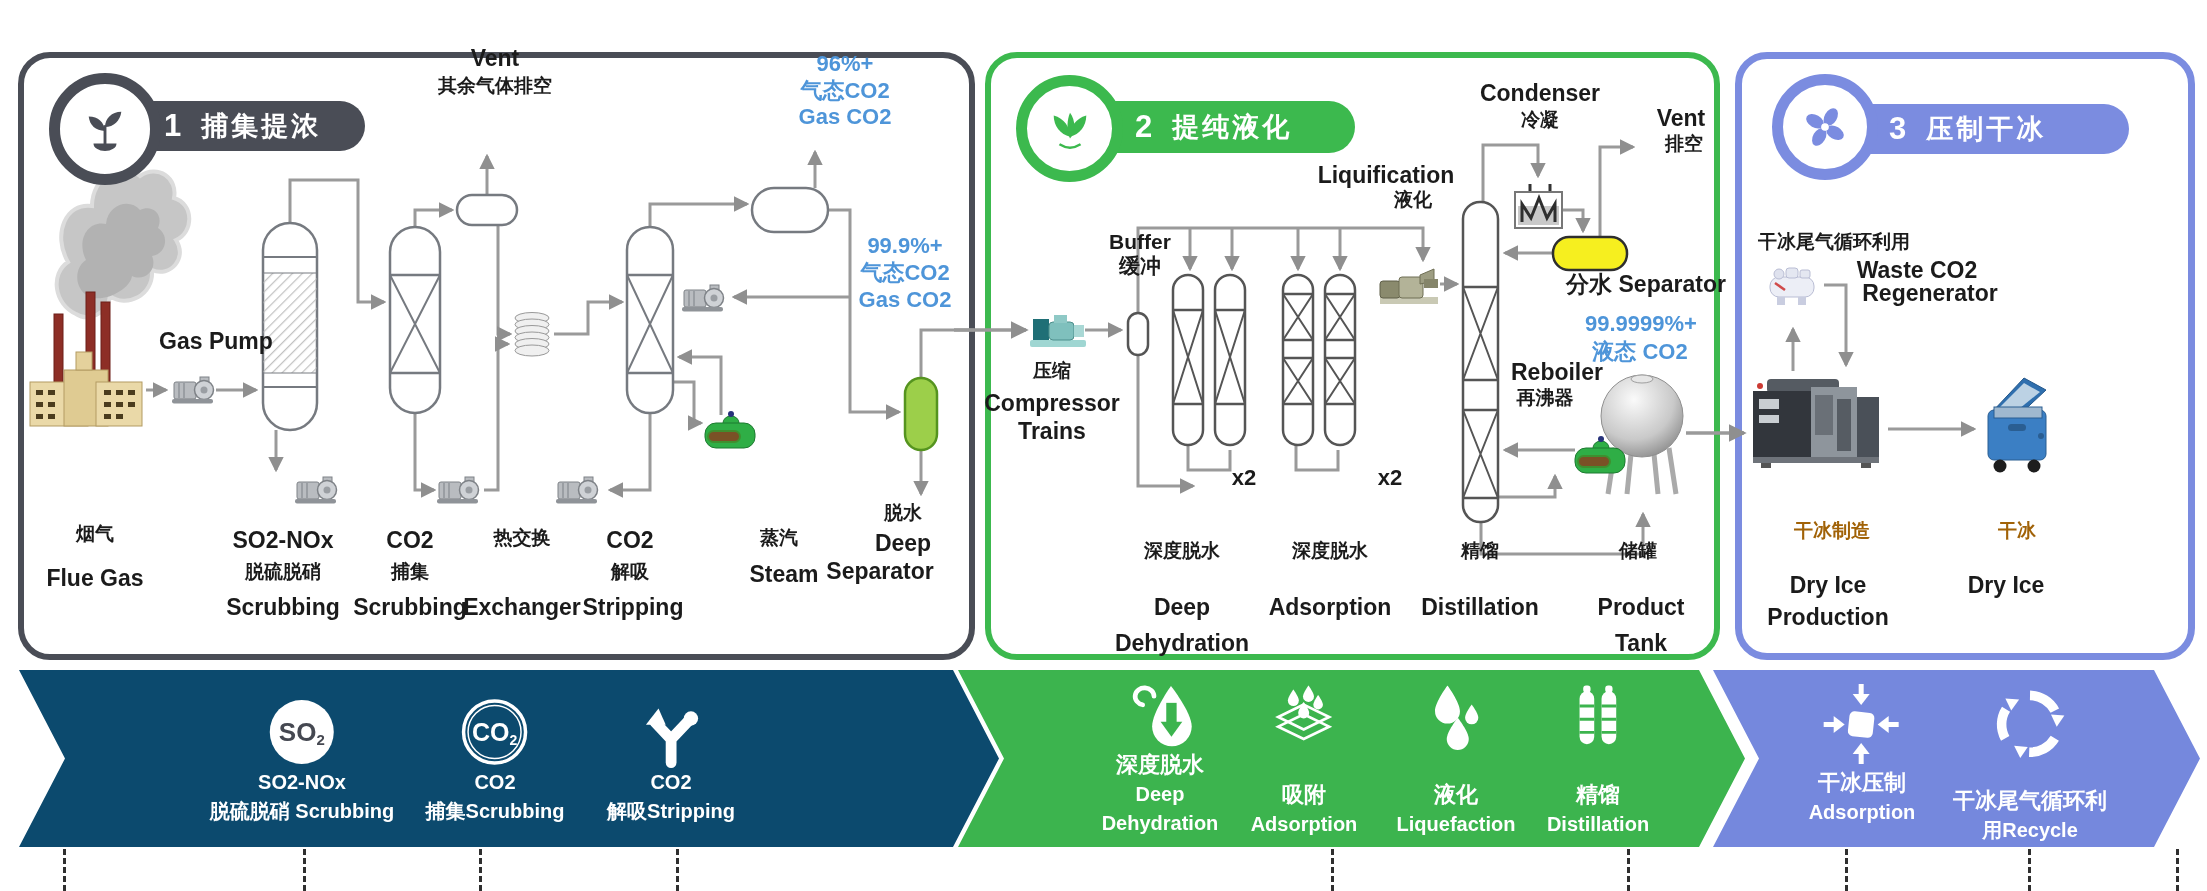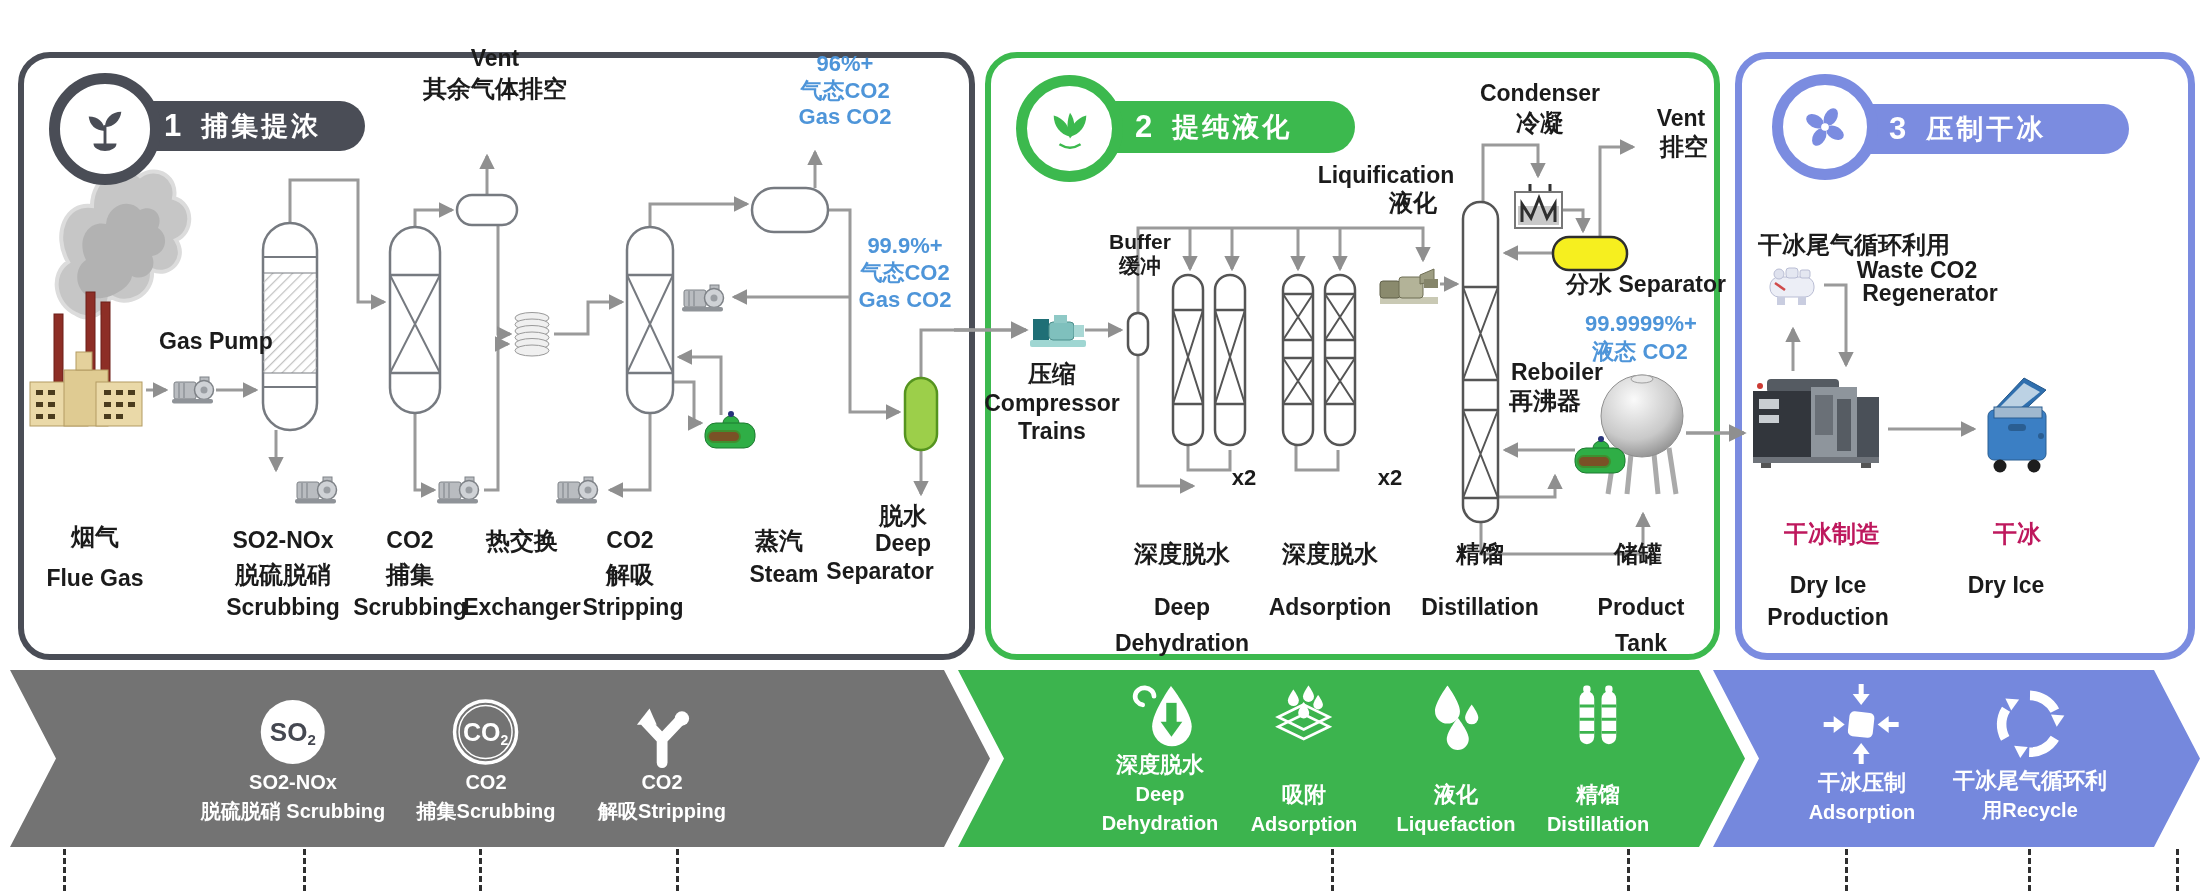--- a/index.html
+++ b/index.html
@@ -10,23 +10,23 @@
   .p1{left:18px;top:52px;width:957px;height:608px;border:6px solid #4a4d56}
   .p2{left:985px;top:52px;width:735px;height:608px;border:6px solid #3cb94e}
   .p3{left:1735px;top:52px;width:460px;height:608px;border:7px solid #7b8ce0}
   .pill-circle{position:absolute;border-radius:50%;background:#fff;display:flex;align-items:center;justify-content:center;z-index:6}
   .pill-body{position:absolute;display:flex;align-items:center;color:#fff;font-weight:700;
              border-radius:0 27px 27px 0;z-index:5;padding-left:44px;gap:20px}
   .pill-num{font-size:31px}
   .pill-title{font-size:27px;letter-spacing:3px}
   .t{position:absolute;transform:translateX(-50%);white-space:nowrap;font-weight:700;font-size:23px;line-height:1.1}
   .tl{position:absolute;white-space:nowrap;font-weight:700;font-size:22px}
-  .zh{font-size:24px}
+  .zh{font-size:19px}
   .blue{color:#4e95d9;font-size:22px}
-  .gray{color:#be185d}
+  .gray{color:#a16207}
   .banner{position:absolute;top:670px;height:177px;color:#fff;
           clip-path:polygon(0 0,calc(100% - 46px) 0,100% 50%,calc(100% - 46px) 100%,0 100%,46px 50%)}
   .bitem{position:absolute;top:0;height:100%;transform:translateX(-50%);text-align:center}
   .bitem svg{display:block;margin:0 auto}
   .bl-zh{font-size:22px;font-weight:700;line-height:1.35}
   .bl-en{font-size:20px;font-weight:700;line-height:1.45}
   .dash{position:absolute;top:849px;height:42px;width:0;border-left:3px dashed #2f2f2f}
   .xfer{position:absolute;z-index:8}
 </style>
 </head>
@@ -396,21 +396,21 @@
 
 <div class="tl zh" style="left:1758px;top:229px">干冰尾气循环利用</div>
 <div class="t" style="left:1917px;top:258px">Waste CO2</div>
 <div class="t" style="left:1930px;top:281px">Regenerator</div>
 <div class="t zh gray" style="left:1832px;top:521px">干冰制造</div>
 <div class="t" style="left:1828px;top:573px">Dry Ice</div>
 <div class="t" style="left:1828px;top:605px">Production</div>
 <div class="t zh gray" style="left:2017px;top:521px">干冰</div>
 <div class="t" style="left:2006px;top:573px">Dry Ice</div>
 
-<div class="banner" style="left:10px;width:980px;background:#737373">
+<div class="banner" style="left:19px;width:980px;background:#0c4a6e">
   <div class="bitem" style="left:283px">
     <svg width="70" height="72" viewBox="0 0 70 72" style="margin-top:26px">
       <circle cx="35" cy="36" r="32" fill="#fff"></circle>
       <text x="35" y="45" text-anchor="middle" font-size="26" font-weight="bold" fill="#454851" font-family="Liberation Sans,sans-serif">SO<tspan font-size="15" dy="4">2</tspan></text>
     </svg>
     <div class="bl-en">SO2-NOx</div>
     <div class="bl-en">脱硫脱硝 Scrubbing</div>
   </div>
   <div class="bitem" style="left:476px">
     <svg width="70" height="72" viewBox="0 0 70 72" style="margin-top:26px">
@@ -517,21 +517,21 @@
       </g>
       <g transform="rotate(120 44 44)">
         <path d="M44,14 a30,30 0 0 1 26,16" stroke="#fff" stroke-width="10" fill="none"></path>
         <path d="M66,34 l14,1 -8,12 z" fill="#fff"></path>
       </g>
       <g transform="rotate(240 44 44)">
         <path d="M44,14 a30,30 0 0 1 26,16" stroke="#fff" stroke-width="10" fill="none"></path>
         <path d="M66,34 l14,1 -8,12 z" fill="#fff"></path>
       </g>
     </svg>
-    <div class="bl-zh" style="margin-top:0">干冰尾气循环利</div>
+    <div class="bl-zh" style="margin-top:20px">干冰尾气循环利</div>
     <div class="bl-en">用Recycle</div>
   </div>
 </div>
 
 <div class="dash" style="left:63px"></div>
 <div class="dash" style="left:303px"></div>
 <div class="dash" style="left:479px"></div>
 <div class="dash" style="left:676px"></div>
 <div class="dash" style="left:1331px"></div>
 <div class="dash" style="left:1627px"></div>

